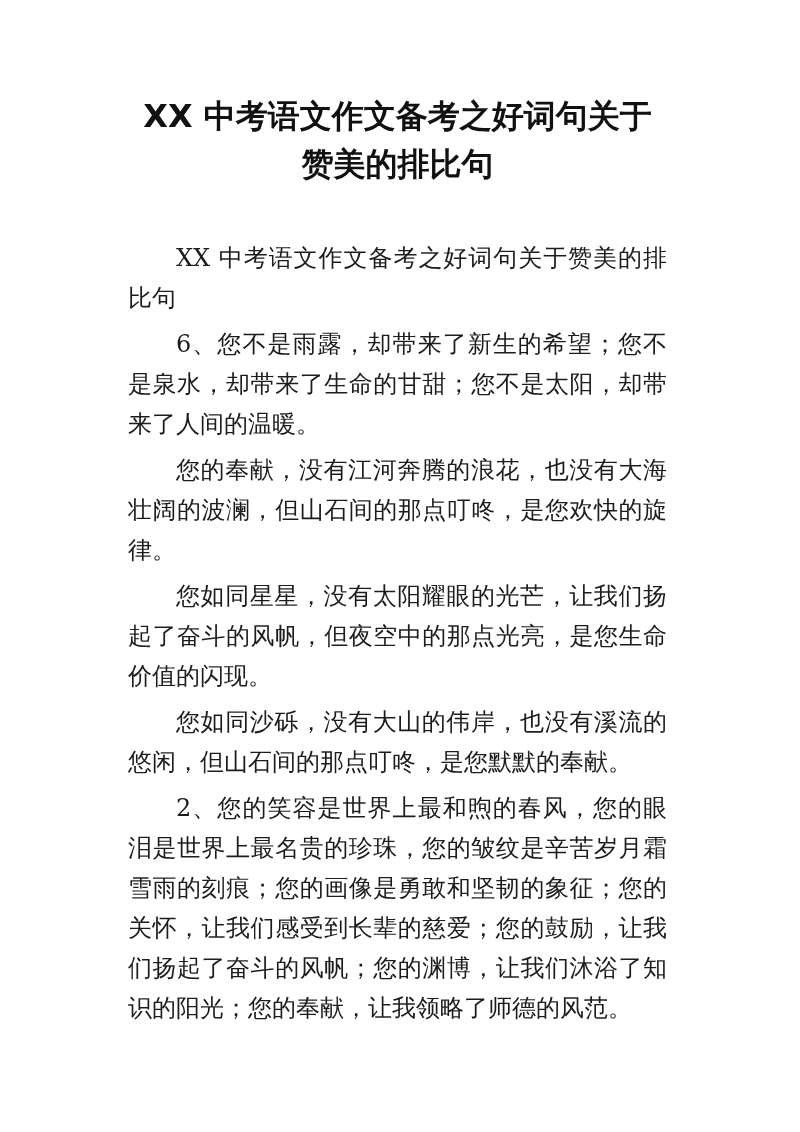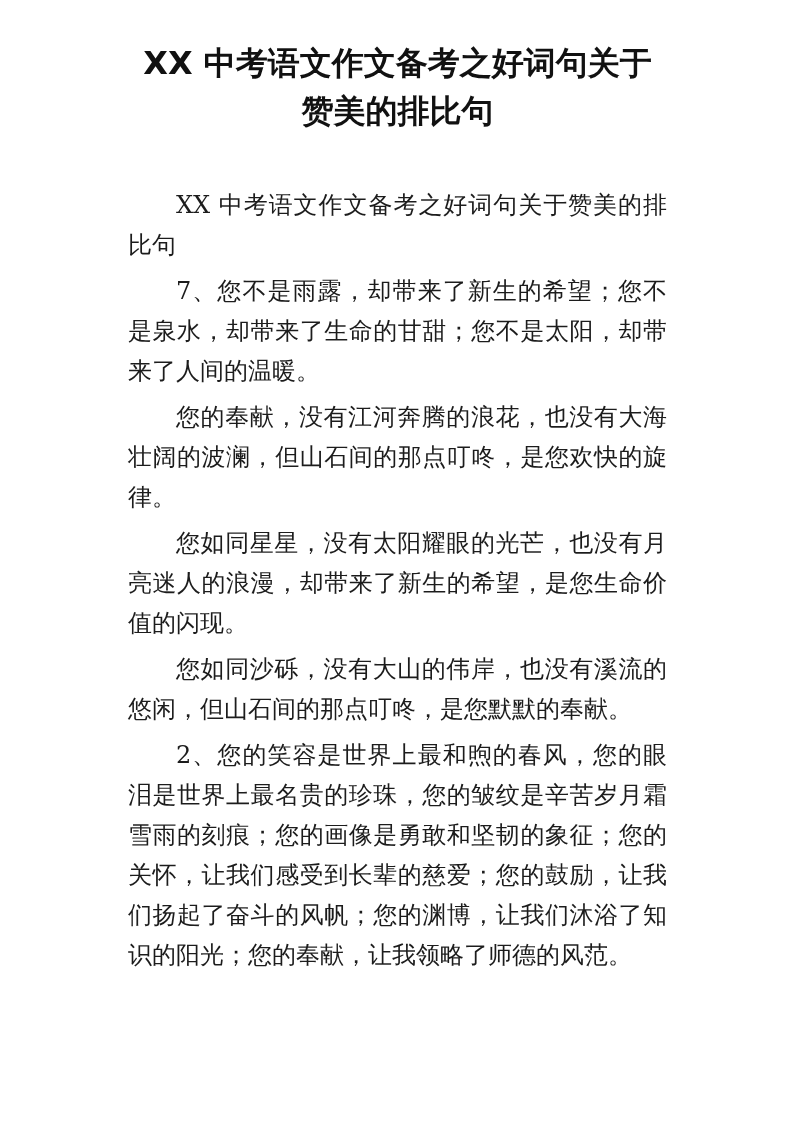--- a/index.html
+++ b/index.html
@@ -7,21 +7,21 @@
     padding: 0;
     background: #ffffff;
   }
   .page {
     position: relative;
     width: 800px;
     height: 1132px;
     margin: 0 auto;
     background: #ffffff;
     box-sizing: border-box;
-    padding: 39px 133px 40px 128px;
+    padding: 92px 133px 40px 128px;
     overflow: hidden;
   }
   .doc-title {
     margin: 0 0 50px 0;
     font-family: "DejaVu Sans", "Liberation Sans", sans-serif;
     font-weight: bold;
     font-size: 32px;
     line-height: 48px;
     text-align: center;
     color: #111111;
@@ -41,22 +41,22 @@
   }
 </style>
 </head>
 <body>
 
 <div class="page">
   <h1 class="doc-title">XX 中考语文作文备考之好词句关于赞美的排比句</h1>
 
   <p class="para">XX 中考语文作文备考之好词句关于赞美的排比句</p>
 
-  <p class="para">7、您不是雨露，却带来了新生的希望；您不是泉水，却带来了生命的甘甜；您不是太阳，却带来了人间的温暖。</p>
+  <p class="para">6、您不是雨露，却带来了新生的希望；您不是泉水，却带来了生命的甘甜；您不是太阳，却带来了人间的温暖。</p>
 
   <p class="para">您的奉献，没有江河奔腾的浪花，也没有大海壮阔的波澜，但山石间的那点叮咚，是您欢快的旋律。</p>
 
-  <p class="para">您如同星星，没有太阳耀眼的光芒，也没有月亮迷人的浪漫，却带来了新生的希望，是您生命价值的闪现。</p>
+  <p class="para">您如同星星，没有太阳耀眼的光芒，让我们扬起了奋斗的风帆，但夜空中的那点光亮，是您生命价值的闪现。</p>
 
   <p class="para">您如同沙砾，没有大山的伟岸，也没有溪流的悠闲，但山石间的那点叮咚，是您默默的奉献。</p>
 
   <p class="para">2、您的笑容是世界上最和煦的春风，您的眼泪是世界上最名贵的珍珠，您的皱纹是辛苦岁月霜雪雨的刻痕；您的画像是勇敢和坚韧的象征；您的关怀，让我们感受到长辈的慈爱；您的鼓励，让我们扬起了奋斗的风帆；您的渊博，让我们沐浴了知识的阳光；您的奉献，让我领略了师德的风范。</p>
 </div>
 
 </body></html>

